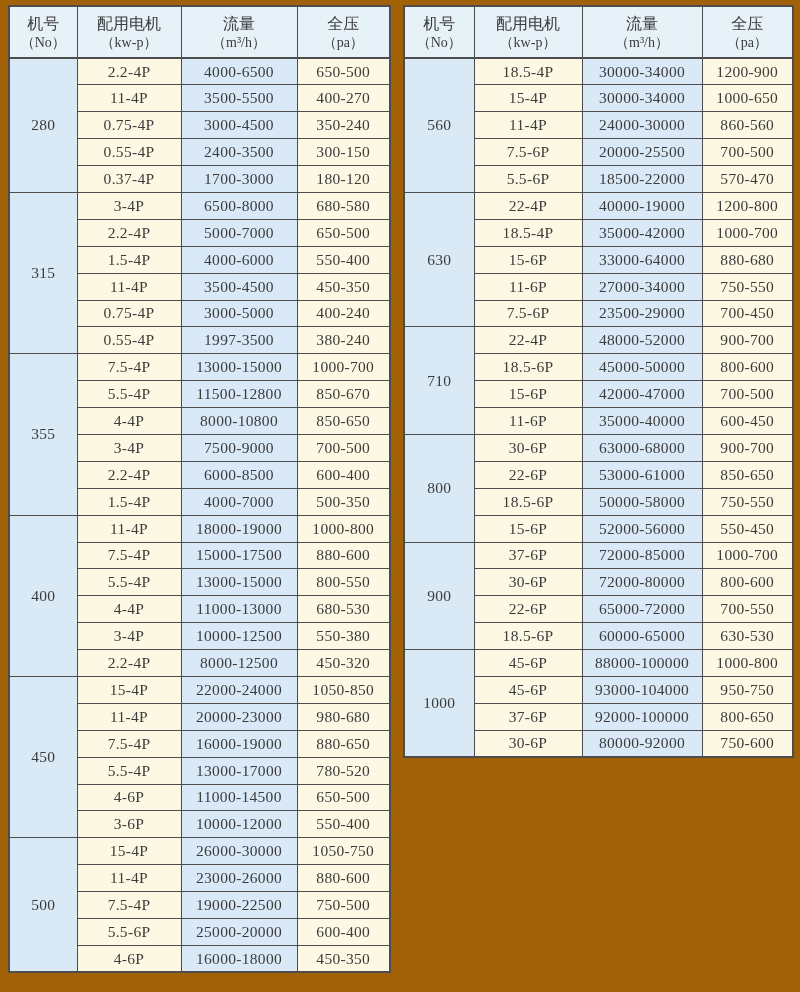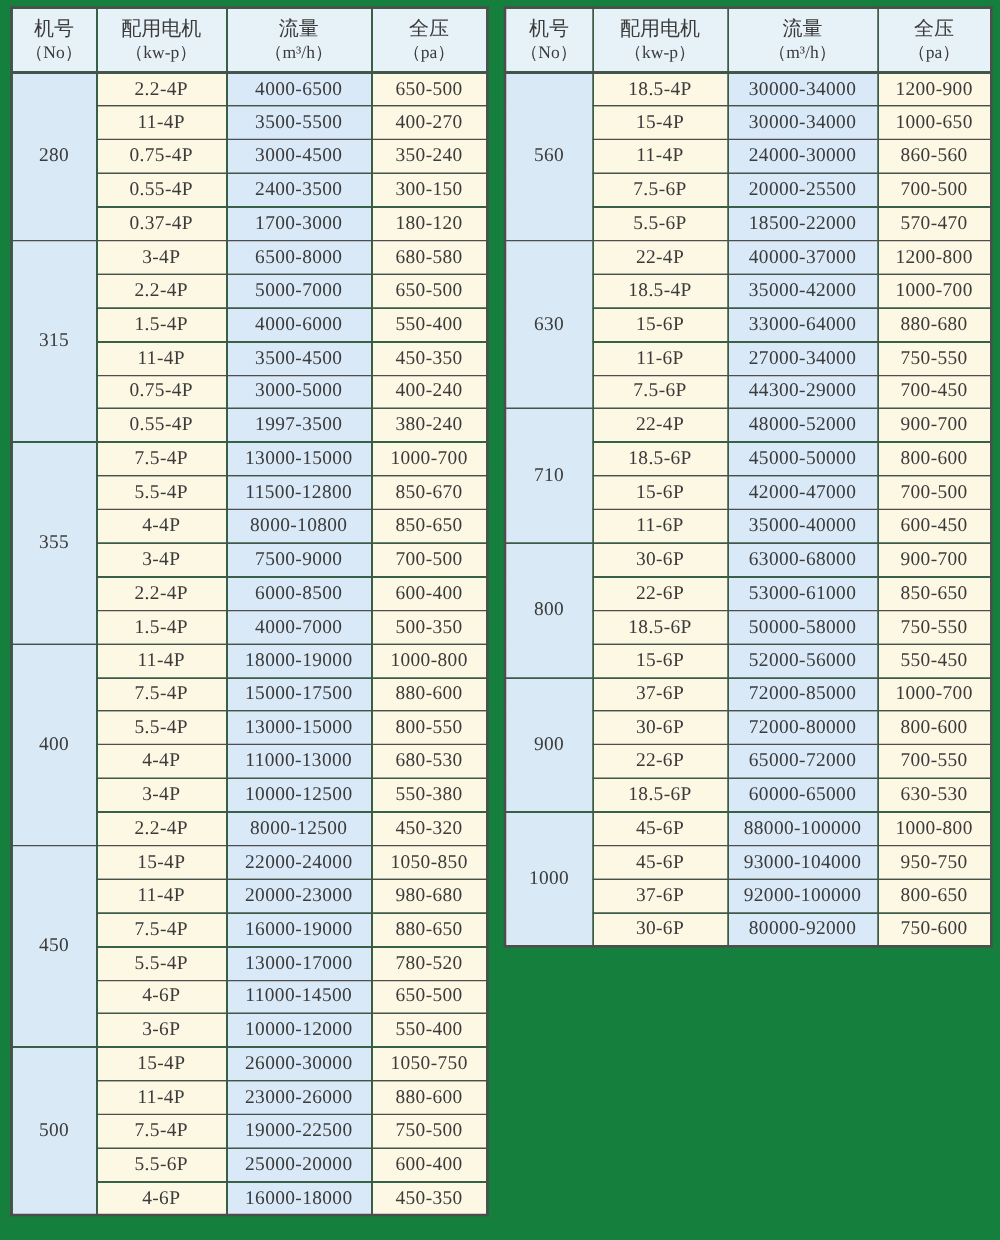--- a/index.html
+++ b/index.html
@@ -1,20 +1,20 @@
 <!DOCTYPE html>
 <html style="--header-bg: #e7f1f8; --no-bg: #d9eaf6; --motor-bg: #fdf8e3; --flow-bg: #d9e9f7; --pressure-bg: #fdf8e3; --border: #4d4d4d; --text: #3b3b3b;"><head>
 <meta charset="utf-8">
 <style>
   html, body { margin: 0; padding: 0; background: #ffffff; }
   .page {
     position: relative;
     width: 800px;
     height: 992px;
-    background: #15803d;
+    background: #a16207;
     font-family: "Liberation Serif", "DejaVu Serif", serif;
     color: var(--text, #3b3b3b);
   }
   table.spec-table {
     position: absolute;
     top: 5px;
     border-collapse: collapse;
     table-layout: fixed;
     border: 2px solid var(--border, #4d4d4d);
   }
@@ -304,41 +304,41 @@
           <td class="pressure-cell">700-500</td>
         </tr>
         <tr>
           <td class="motor-cell">5.5-6P</td>
           <td class="flow-cell">18500-22000</td>
           <td class="pressure-cell">570-470</td>
         </tr>
         <tr>
           <td rowspan="5" class="no-cell">630</td>
           <td class="motor-cell">22-4P</td>
-          <td class="flow-cell">40000-37000</td>
+          <td class="flow-cell">40000-19000</td>
           <td class="pressure-cell">1200-800</td>
         </tr>
         <tr>
           <td class="motor-cell">18.5-4P</td>
           <td class="flow-cell">35000-42000</td>
           <td class="pressure-cell">1000-700</td>
         </tr>
         <tr>
           <td class="motor-cell">15-6P</td>
           <td class="flow-cell">33000-64000</td>
           <td class="pressure-cell">880-680</td>
         </tr>
         <tr>
           <td class="motor-cell">11-6P</td>
           <td class="flow-cell">27000-34000</td>
           <td class="pressure-cell">750-550</td>
         </tr>
         <tr>
           <td class="motor-cell">7.5-6P</td>
-          <td class="flow-cell">44300-29000</td>
+          <td class="flow-cell">23500-29000</td>
           <td class="pressure-cell">700-450</td>
         </tr>
         <tr>
           <td rowspan="4" class="no-cell">710</td>
           <td class="motor-cell">22-4P</td>
           <td class="flow-cell">48000-52000</td>
           <td class="pressure-cell">900-700</td>
         </tr>
         <tr>
           <td class="motor-cell">18.5-6P</td>

